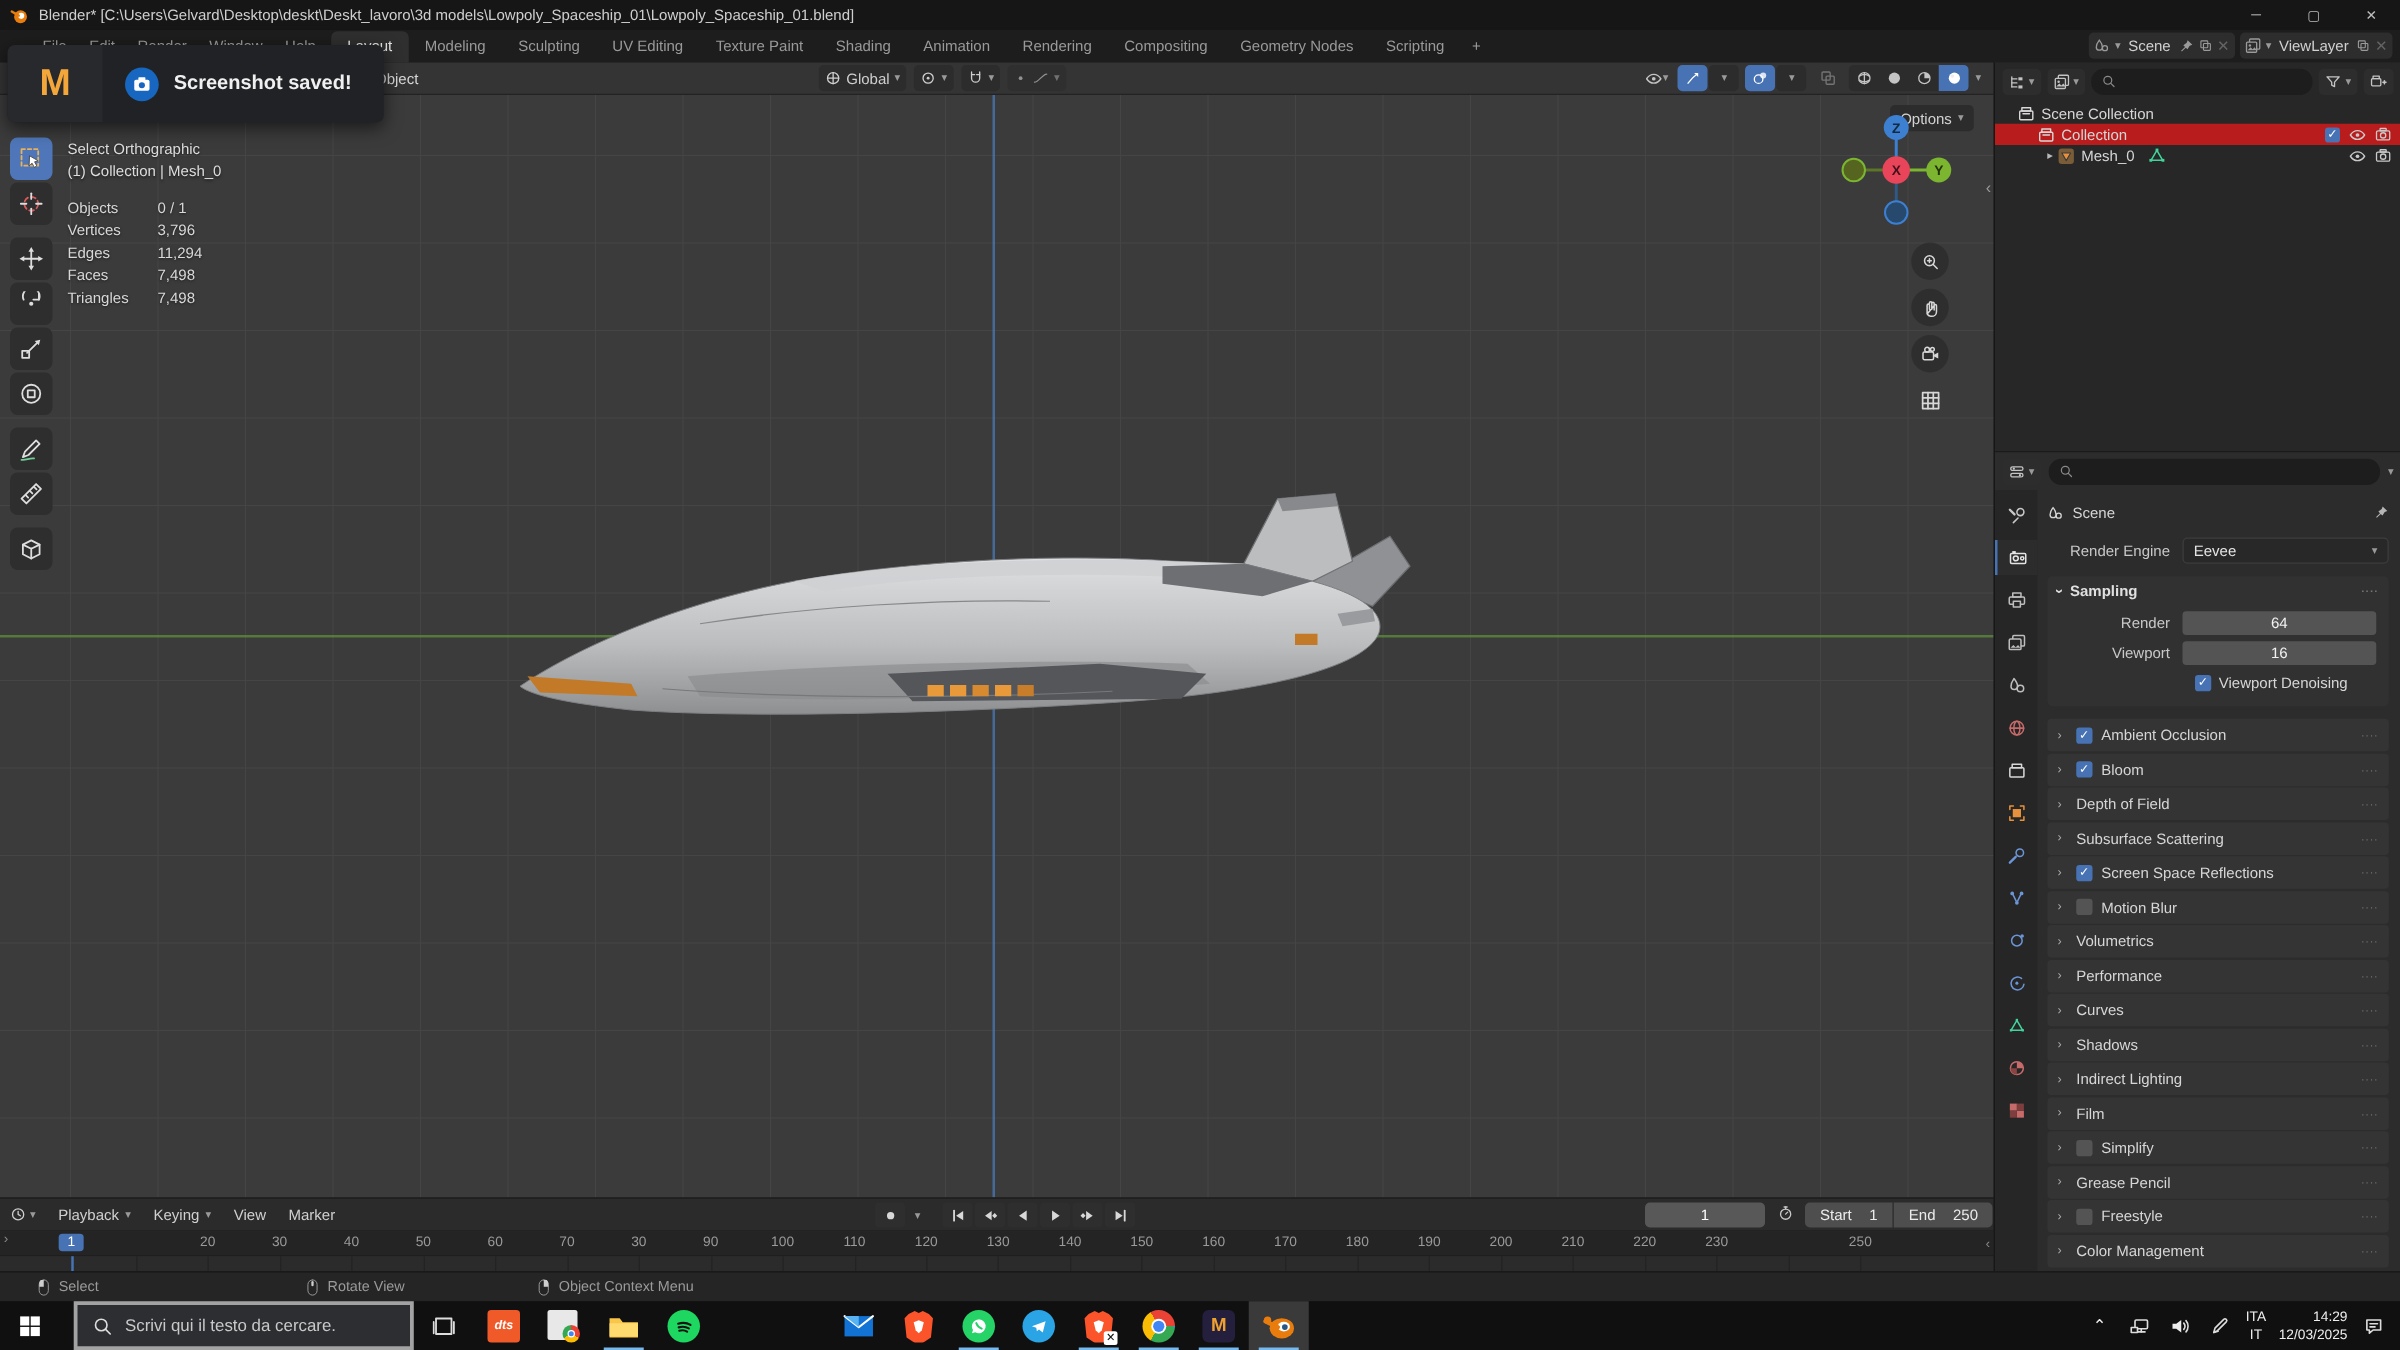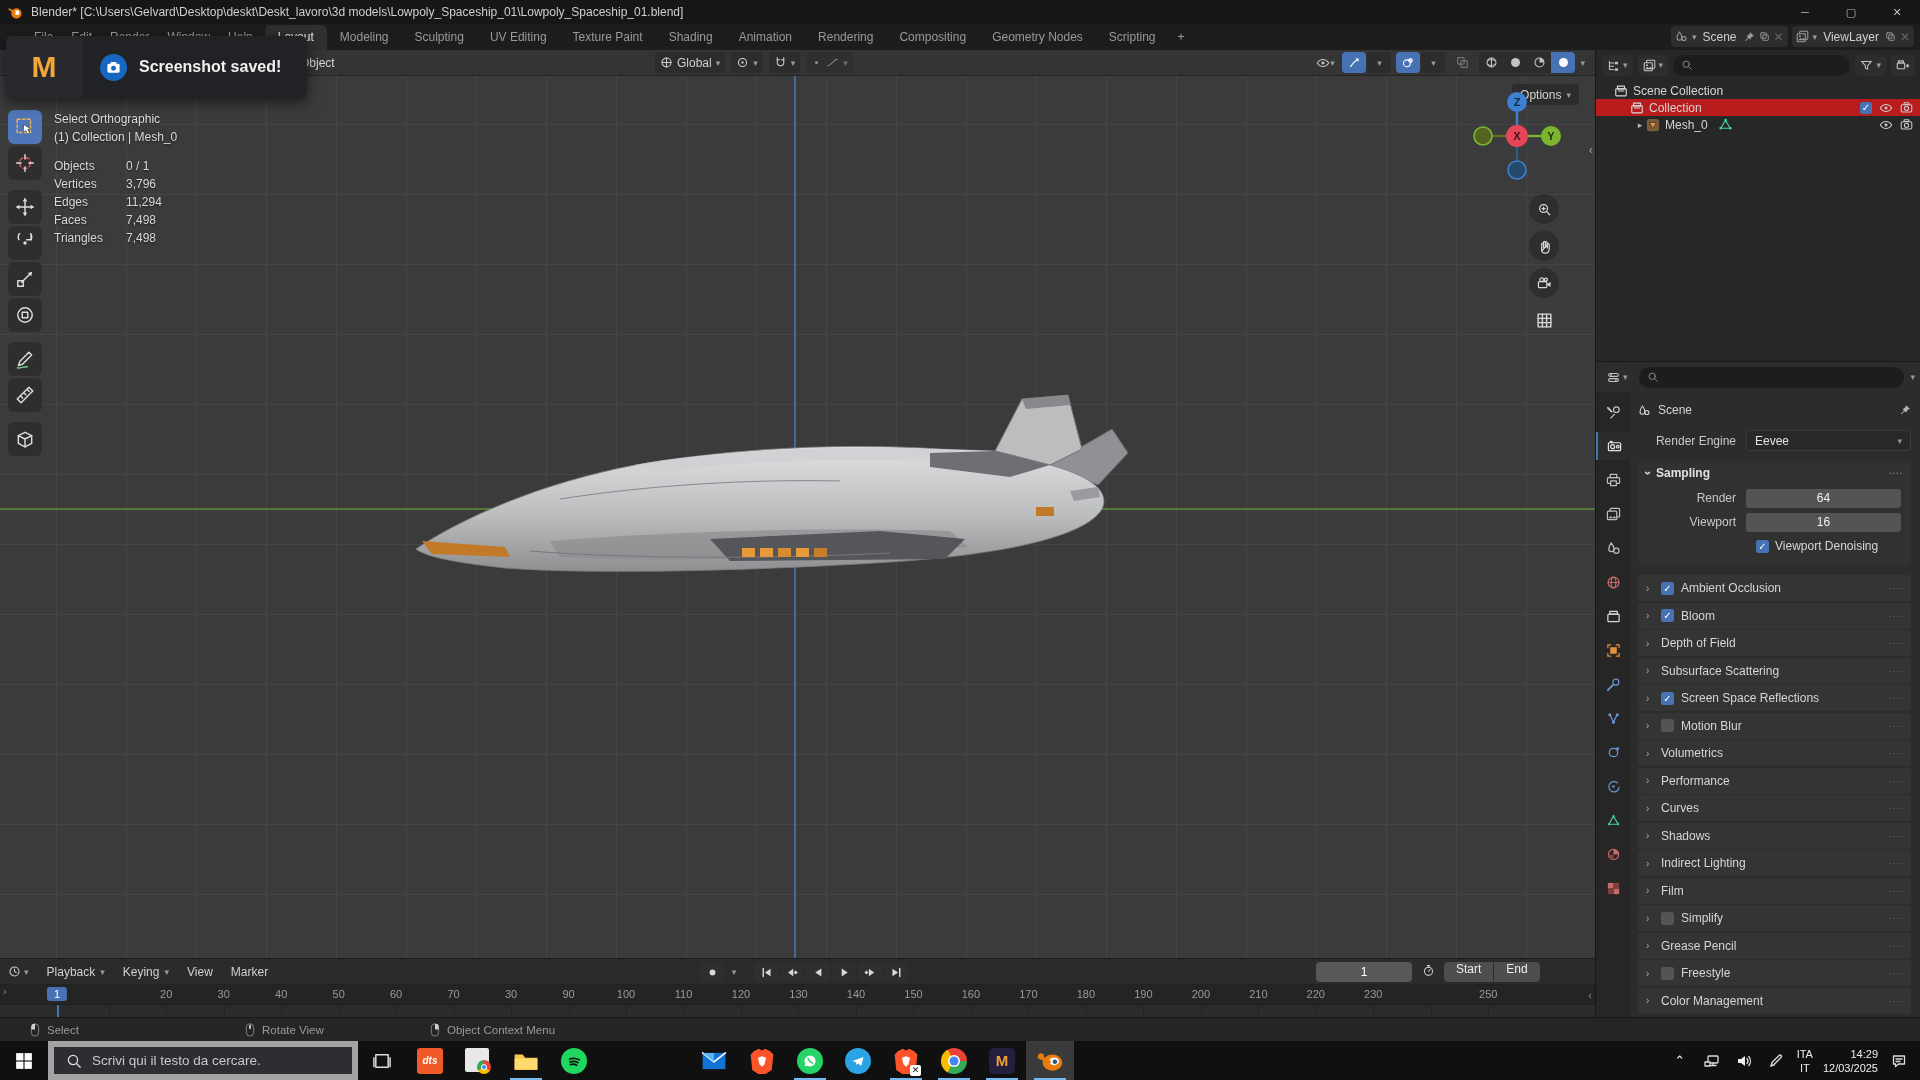--- a/index.html
+++ b/index.html
@@ -76,21 +76,21 @@
   .timeline { position:absolute; left:0; top:908px; width:1595px; height:59px; background:#2b2b2b; border-top:1px solid #1d1d1d; }
   .tl-header { position:relative; height:26px; display:flex; align-items:center; border-bottom:1px solid #222; }
   .tl-edicon { margin-left:8px; display:flex; align-items:center; gap:3px; color:#cfcfcf; }
   .tl-menus { display:flex; margin-left:10px; gap:2px; }
   .tl-menu { padding:3px 8px; color:#d0d0d0; display:flex; gap:5px; align-items:center; }
   .playback { position:absolute; left:700px; top:3px; display:flex; gap:2px; align-items:center; }
   .pbtn { width:24px; height:20px; background:#2e2e2e; border-radius:3px; display:flex; align-items:center; justify-content:center; color:#d8d8d8; }
   .frame-field { position:absolute; left:1316px; top:3px; width:96px; height:20px; background:#585858; border-radius:4px; color:#fff; display:flex; align-items:center; justify-content:center; }
   .sw-icon { position:absolute; left:1422px; top:5px; color:#c8c8c8; }
   .range-group { position:absolute; left:1444px; top:3px; display:flex; gap:1px; }
-  .range-field { height:20px; background:#4e4e4e; color:#ececec; display:flex; align-items:center; gap:14px; padding:0 12px;flex-direction:column; }
+  .range-field { height:20px; background:#4e4e4e; color:#ececec; display:flex; align-items:center; gap:14px; padding:0 12px; }
   .range-field:first-child { border-radius:4px 0 0 4px; }
   .range-field:last-child { border-radius:0 4px 4px 0; }
   .tl-ruler { position:relative; height:20px; background:#242424; border-bottom:1px solid #1e1e1e; }
   .rlabel { position:absolute; top:3px; transform:translateX(-50%); color:#9a9a9a; font-size:11px; }
   .curframe { position:absolute; left:57px; top:2px; transform:translateX(-50%); background:#4772b3; color:#fff; font-size:11px; border-radius:3px; padding:1px 7px; z-index:3; }
   .tl-track { position:relative; height:12px; background:#2b2b2b; }
   .ttick { position:absolute; top:0; width:1px; height:12px; background:#232323; }
   .cfline { position:absolute; left:57px; top:0; width:2px; height:12px; background:#4772b3; }
   .tl-expand { position:absolute; left:3px; top:26px; color:#8a8a8a; font-size:11px; }
   .tl-collapse { position:absolute; right:3px; top:30px; color:#8a8a8a; font-size:11px; }
@@ -136,21 +136,21 @@
   .sect .sc { color:#a9a9a9; font-size:10px; width:8px; }
 
   
   .statusbar { position:absolute; left:0; top:1017px; width:1920px; height:24px; background:#252525; border-top:1px solid #171717; color:#9a9a9a; font-size:11.5px; }
   .sb-hint { position:absolute; top:0; height:24px; display:flex; align-items:center; gap:7px; }
   .sb-info { position:absolute; right:14px; top:0; height:24px; display:flex; align-items:center; }
 
   
   .taskbar { position:absolute; left:0; top:1041px; width:1920px; height:39px; background:#101010; display:flex; align-items:stretch; }
   .tb-start { width:48px; display:flex; align-items:center; justify-content:center; }
-  .tb-search { width:310px; background:#2c2e31; border:6px solid #a3a3a3; display:flex; align-items:center; gap:10px; padding:0 12px; color:#c9c9c9; font-size:13.5px; }
+  .tb-search { width:272px; background:#2c2e31; border:3px solid #a3a3a3; display:flex; align-items:center; gap:10px; padding:0 12px; color:#c9c9c9; font-size:13.5px;margin-left:11px; }
   .tb-btn { width:48px; display:flex; align-items:center; justify-content:center; position:relative; }
   .tb-btn.focused { background:#3a3a3a; }
   .tb-btn .uline { position:absolute; left:8px; right:8px; bottom:0; height:2.5px; background:#76b9ed; }
   .tb-gap { width:92px; }
   .tray { position:absolute; right:0; top:0; height:39px; display:flex; align-items:center; gap:10px; padding-right:10px; color:#eee; }
   .tray .tico { display:flex; align-items:center; justify-content:center; width:22px; }
   .tray .blk { text-align:center; font-size:11px; line-height:14px; }
   .tray .clock { text-align:right; font-size:11px; line-height:14px; }
 
   

